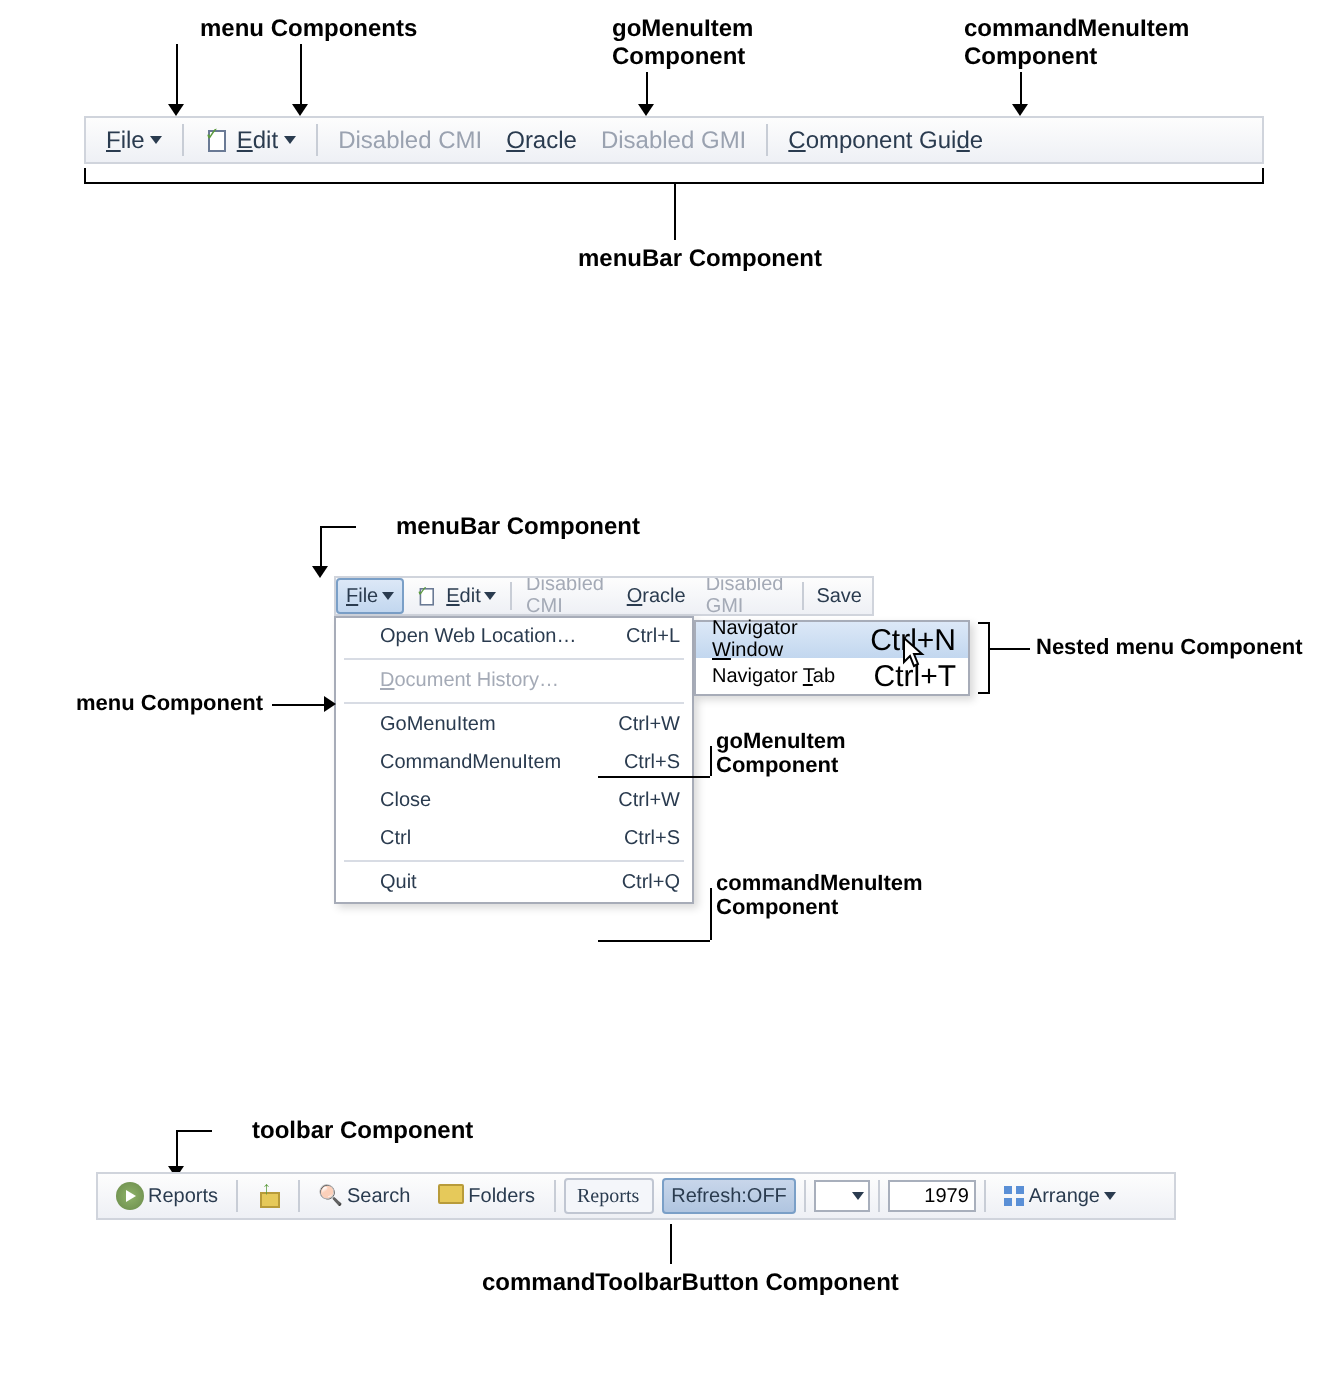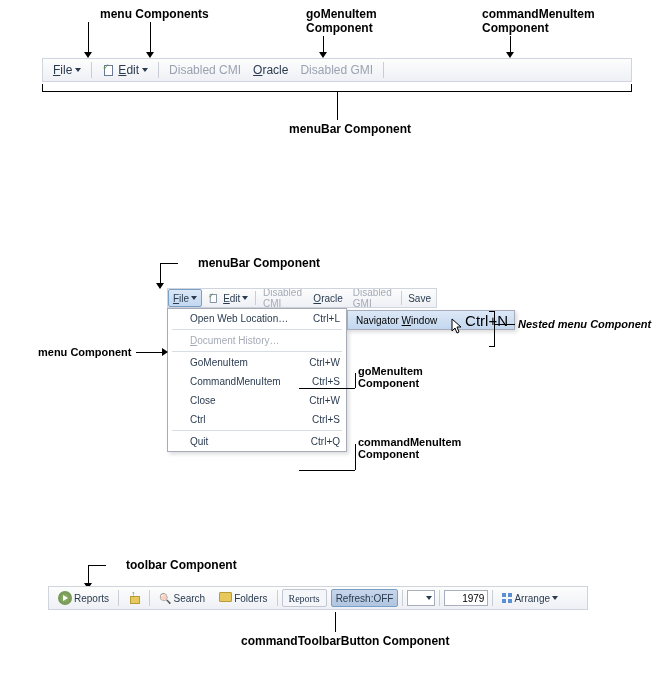--- a/index.html
+++ b/index.html
@@ -179,21 +179,21 @@
     background: #d8dce4;
     margin: 1px 4px;
   }
   .dropdown .row.highlight {
     background: linear-gradient(#e3edf9, #cfe1f4);
   }
   .submenu {
     position: absolute;
     left: 347px;
     top: 310px;
-    width: 168px;
+    width: 138px;
     background: #fff;
     border: 1px solid #a7acb8;
     font-size: 10px;
     box-shadow: 2px 2px 4px rgba(0,0,0,0.15);
   }
   .submenu .row {
     display: flex;
     align-items: center;
     height: 18px;
     padding: 0 6px 0 8px;
@@ -403,20 +403,23 @@
   <div class="item disabled">
     <span>Disabled CMI</span>
   </div>
   <div class="item">
     <span><span class="underline-letter">O</span>racle</span>
   </div>
   <div class="item disabled">
     <span>Disabled GMI</span>
   </div>
   <div class="sep"></div>
+  <div class="item">
+    <span><span class="underline-letter">C</span>omponent Gui<span class="underline-letter">d</span>e</span>
+  </div>
 </div>
 
 <div class="bracket-top"></div>
 <div class="bracket-top-line"></div>
 <div class="label" style="left:273px; top:122px;">menuBar Component</div>
 
 <div class="label" style="left:182px; top:256px;">menuBar Component</div>
 
 <div class="hline" style="left:160px; top:263px; width:18px;"></div>
 <div class="arrow-vert" style="left:160px; top:263px; height:22px;"></div>
@@ -479,31 +482,35 @@
     <span>Quit</span>
     <span class="shortcut">Ctrl+Q</span>
   </div>
 </div>
 
 <div class="submenu">
   <div class="row highlight">
     <span>Navigator <span class="underline-letter">W</span>indow</span>
     <span class="shortcut">Ctrl+N</span>
   </div>
+  <div class="row">
+    <span>Navigator <span class="underline-letter">T</span>ab</span>
+    <span class="shortcut">Ctrl+T</span>
+  </div>
 </div>
 
 <svg style="position:absolute; left:451px; top:318px;" width="14" height="18">
   <path d="M1 1 L1 13 L4 10 L6 15 L8 14 L6 9 L10 9 Z" fill="#fff" stroke="#000" stroke-width="1"></path>
 </svg>
 
 <div class="small-label" style="left:38px; top:346px;">menu Component</div>
 <div class="hline" style="left:136px; top:352px; width:28px;"></div>
 <div class="arrowhead-right" style="left:162px; top:348px;"></div>
 
-<div class="small-label" style="left:518px; top:318px;font-style:italic;">Nested menu Component</div>
+<div class="small-label" style="left:518px; top:318px;">Nested menu Component</div>
 
 <div style="position:absolute; left:489px; top:311px; width:6px; height:36px; border-top:1px solid #000; border-right:1px solid #000; border-bottom:1px solid #000;"></div>
 <div class="hline" style="left:495px; top:324px; width:20px;"></div>
 
 <div class="small-label" style="left:358px; top:365px; white-space:pre-line;">goMenuItem
 Component</div>
 <div class="hline" style="left:299px; top:388px; width:56px;"></div>
 <div class="arrow-vert" style="left:355px; top:373px; height:15px;"></div>
 
 <div class="small-label" style="left:358px; top:436px; white-space:pre-line;">commandMenuItem

